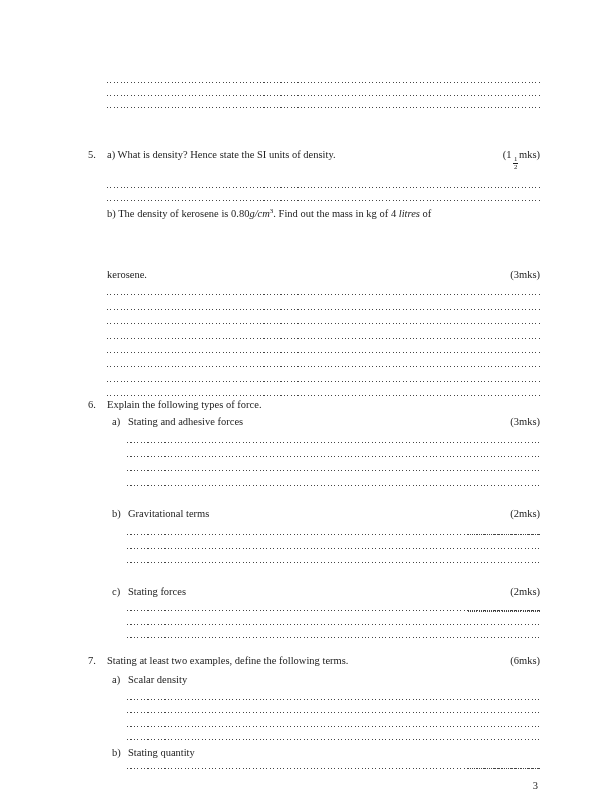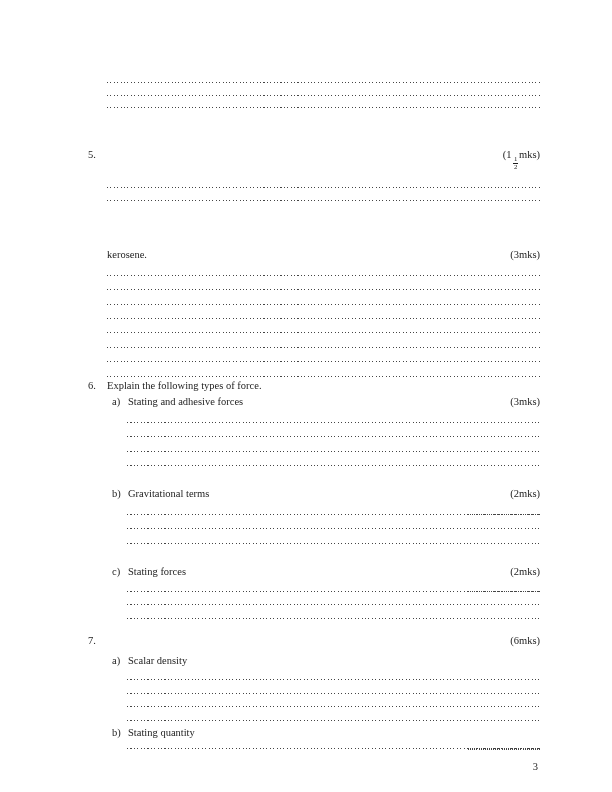--- a/index.html
+++ b/index.html
@@ -82,31 +82,33 @@
   <div class="content">
 
     <div class="mt71">
       <div class="ans-line full h12"></div>
       <div class="ans-line full h12"></div>
       <div class="ans-line full h12"></div>
     </div>
 
     <div class="q-row mt39">
       <span class="q-num">5.</span>
+      <span class="q-text">a) What is density? Hence state the SI units of density.</span>
       <span class="marks"><span>(1</span><span class="frac">
             <span class="num">1</span>
             <span class="den">2</span>
           </span><span>mks)</span></span>
     </div>
     <div class="mt4">
       <div class="ans-line full h13"></div>
       <div class="ans-line full h13"></div>
     </div>
 
     <div class="para mt6">
+      <div><span>b) The density of kerosene is </span><span>0.80</span><span class="it">g/cm</span><sup>3</sup><span>. Find out the mass in kg of </span><span>4</span><span class="it"> litres</span><span> of</span></div>
       <div class="q-row">
         <span>kerosene.</span>
         <span class="marks">(3mks)</span>
       </div>
     </div>
     <div>
       <div class="ans-line full"></div>
       <div class="ans-line full"></div>
       <div class="ans-line full"></div>
       <div class="ans-line full"></div>
@@ -150,20 +152,21 @@
       <span class="marks">(2mks)</span>
     </div>
     <div>
       <div class="ans-line sub h13 fine-end"></div>
       <div class="ans-line sub h13"></div>
       <div class="ans-line sub h13"></div>
     </div>
 
     <div class="q-row mt15">
       <span class="q-num">7.</span>
+      <span class="q-text">Stating at least two examples, define the following terms.</span>
       <span class="marks">(6mks)</span>
     </div>
 
     <div class="sub-row mt6">
       <span class="sub-label">a)</span>
       <span>Scalar density</span>
     </div>
     <div>
       <div class="ans-line sub h13"></div>
       <div class="ans-line sub h13"></div>

